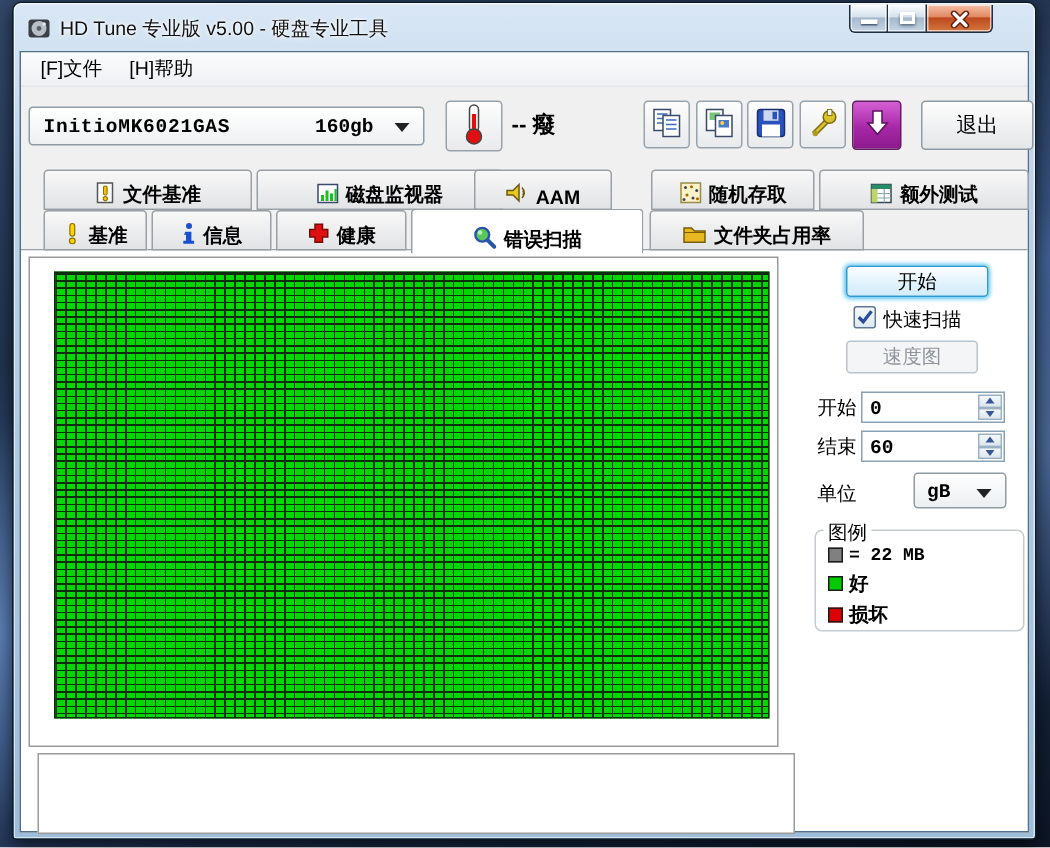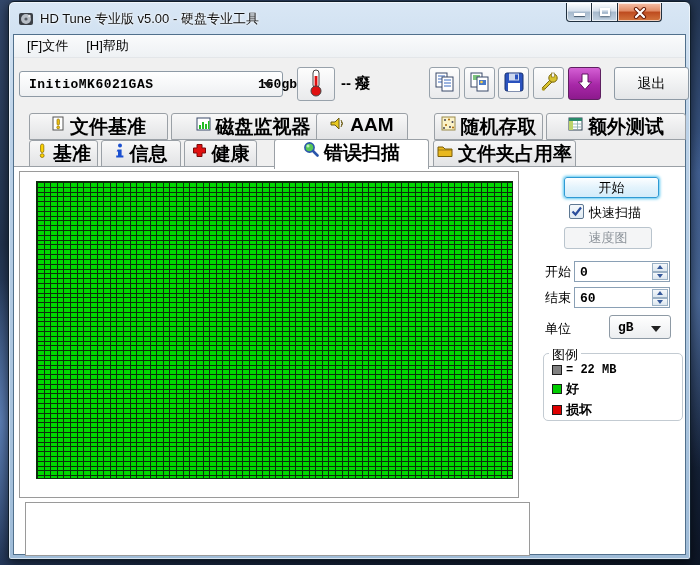--- a/index.html
+++ b/index.html
@@ -45,41 +45,41 @@
   
   .menubar { height:23px; background:linear-gradient(#fafbfc,#eef1f4); display:flex;
     align-items:center; padding-left:4px; border-bottom:1px solid #e3e6e9; }
   .menu-item { padding:2px 9px; }
 
   .toolbar { position:relative; height:50px; background:#f0f0f0; }
   .drive-combo { position:absolute; left:5px; top:13px; width:264px; height:26px;
     border:1px solid #8e9aa5; border-radius:3px; background:linear-gradient(#ffffff,#eef0f2);
     font-family:"Liberation Mono","DejaVu Sans Mono",monospace; font-weight:bold; }
   .drive-model { position:absolute; left:9px; top:5px; letter-spacing:.5px; }
-  .drive-cap { position:absolute; left:190px; top:5px;margin-left:48px; }
+  .drive-cap { position:absolute; left:190px; top:5px; }
   .combo-arrow { position:absolute; right:9px; top:10px; width:0; height:0;
     border-left:5px solid transparent; border-right:5px solid transparent; border-top:6px solid #222; }
 
   .tbtn { position:absolute; top:9px; width:31px; height:32px; border:1px solid #98a2ab;
     border-radius:3px; background:linear-gradient(#fdfdfd,#e9eaec); display:flex;
     align-items:center; justify-content:center; }
   .tbtn.therm { left:283px; width:38px; height:34px; }
   .temp-text { position:absolute; left:327px; top:16px; font-weight:bold; font-size:15px; white-space:nowrap; }
   .tbtn.b1 { left:415px; } .tbtn.b2 { left:450px; } .tbtn.b3 { left:484px; } .tbtn.b4 { left:519px; }
   .tbtn.update { left:554px; width:33px; height:33px; border-color:#5e2060;
     background:linear-gradient(#d45fd4,#a727a7 55%,#8d1a8d); }
   .exit-btn { position:absolute; left:600px; top:9px; width:75px; height:33px;
     border:1px solid #8e9aa5; border-radius:3px; background:linear-gradient(#fdfdfd,#e4e6e8);
     font-size:14px; text-align:center; line-height:31px; }
 
   
   .tabstrip { position:relative; height:59px; background:#f0f0f0; }
   .tabstrip::after { content:""; position:absolute; left:0; right:0; bottom:0; height:1px; background:#9aa0a6; }
-  .tab { position:absolute; display:flex; align-items:flex-start; justify-content:center; gap:5px;
-    border:1px solid #9aa0a6; border-radius:3px 3px 0 0; font-weight:bold; font-size:19px;
+  .tab { position:absolute; display:flex; align-items:flex-end; justify-content:center; gap:5px;
+    border:1px solid #9aa0a6; border-radius:3px 3px 0 0; font-weight:bold; font-size:13px;
     background:linear-gradient(#f8f8f8,#e2e3e5); white-space:nowrap; z-index:1; }
   .tab.r1 { top:5px; height:27px; }
   .tab.r2 { top:32px; height:27px; }
   .tab.active { top:31px; height:30px; background:#fff; border-bottom:none; z-index:3; }
 
   
   .content { position:absolute; left:0; right:0; top:132px; bottom:0; background:#fff; }
 
   .scan-panel { position:absolute; left:5px; top:4px; width:500px; height:327px;
     background:#fff; border:1px solid #9a9a9a; }
@@ -299,21 +299,21 @@
               </svg></span>
           <span>额外测试</span>
         </div>
         <div class="tab r2" style="left:87px;width:80px;">
           <span><svg width="10" height="15">
                 <circle cx="5" cy="2.6" r="2" fill="#1a4fd0"></circle>
                 <path d="M2.6 6.5 h4 v6 h1.8 v2 H1.2 v-2 h1.8 v-4 h-1.4 Z" fill="#1a4fd0"></path>
               </svg></span>
           <span>信息</span>
         </div>
-        <div class="tab r2" style="left:170px;width:73px;">
+        <div class="tab r2" style="left:170px;width:87px;">
           <span><svg width="15" height="15">
                 <path d="M5 1.5 H10 V5 H13.5 V10 H10 V13.5 H5 V10 H1.5 V5 H5 Z" fill="#e01010" stroke="#7a0808"></path>
               </svg></span>
           <span>健康</span>
         </div>
         <div class="tab r2 active" style="left:260px;width:155px;">
           <span><svg width="16" height="16">
                 <circle cx="6.5" cy="6.5" r="4.6" fill="#58c858" stroke="#2a55aa" stroke-width="1.6"></circle>
                 <circle cx="5" cy="5" r="1.5" fill="#b8f0b8"></circle>
                 <path d="M10 10 L14.5 14.5" stroke="#2a55aa" stroke-width="2.6" stroke-linecap="round"></path>

